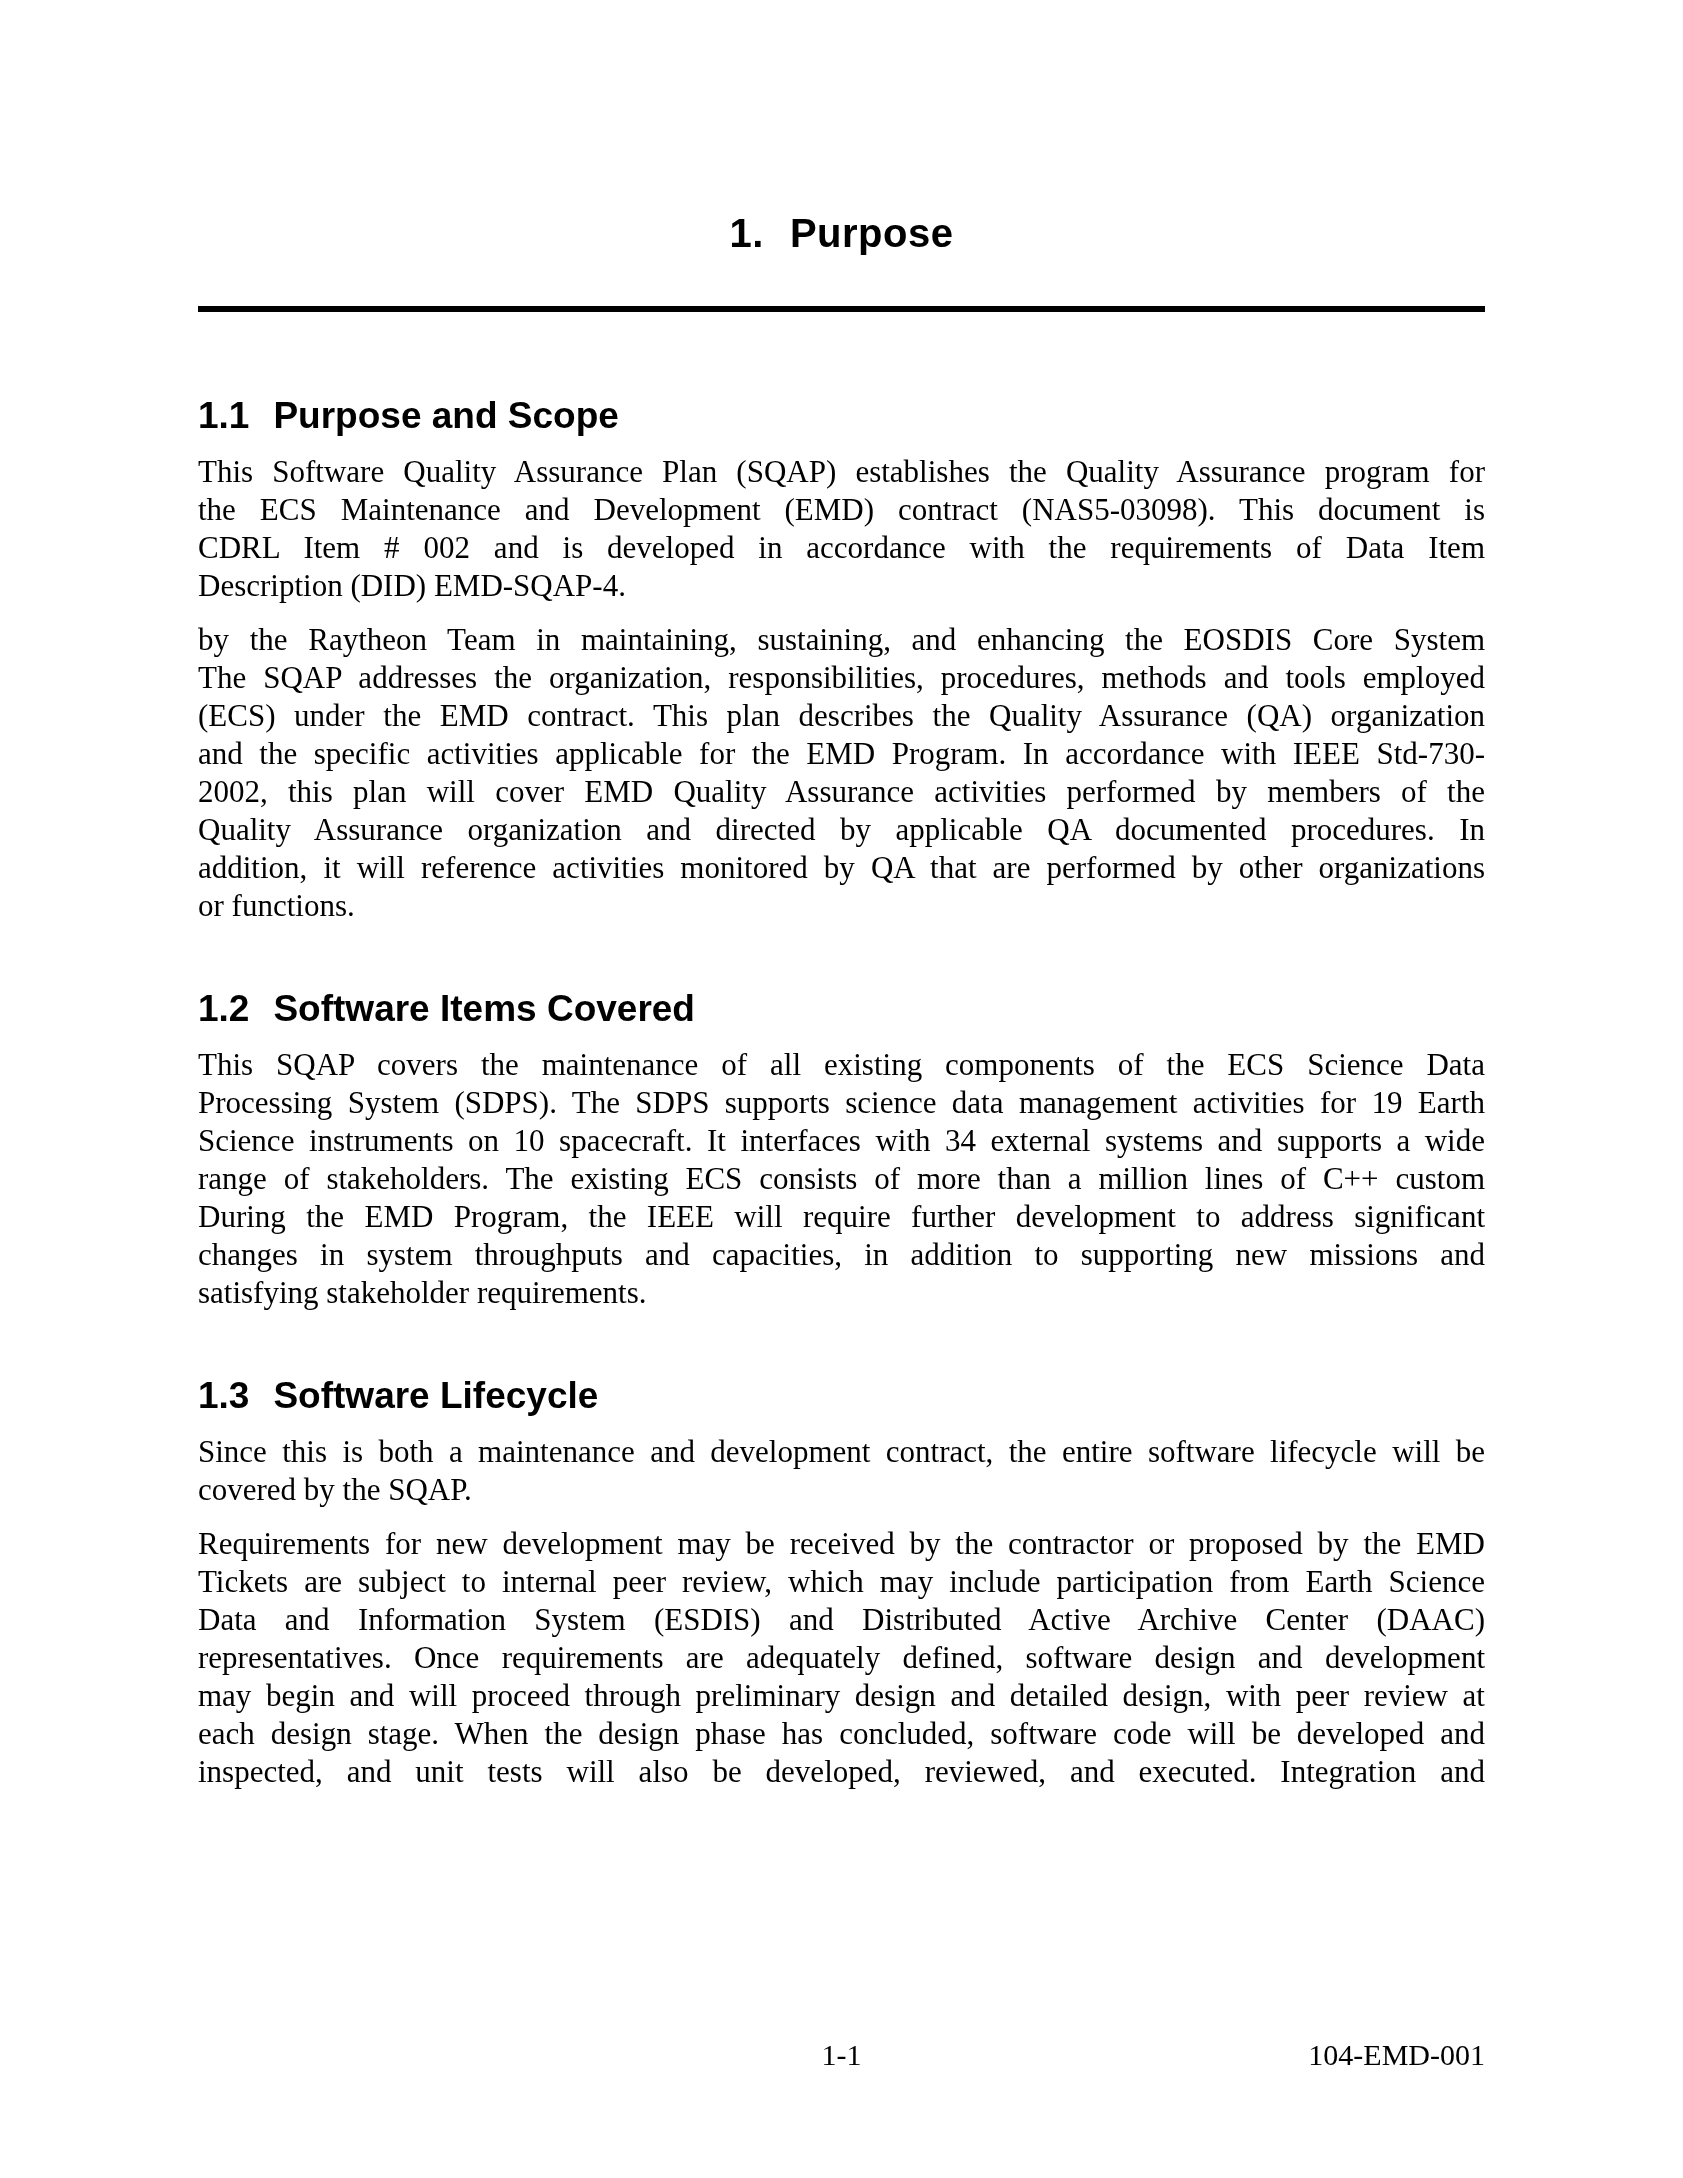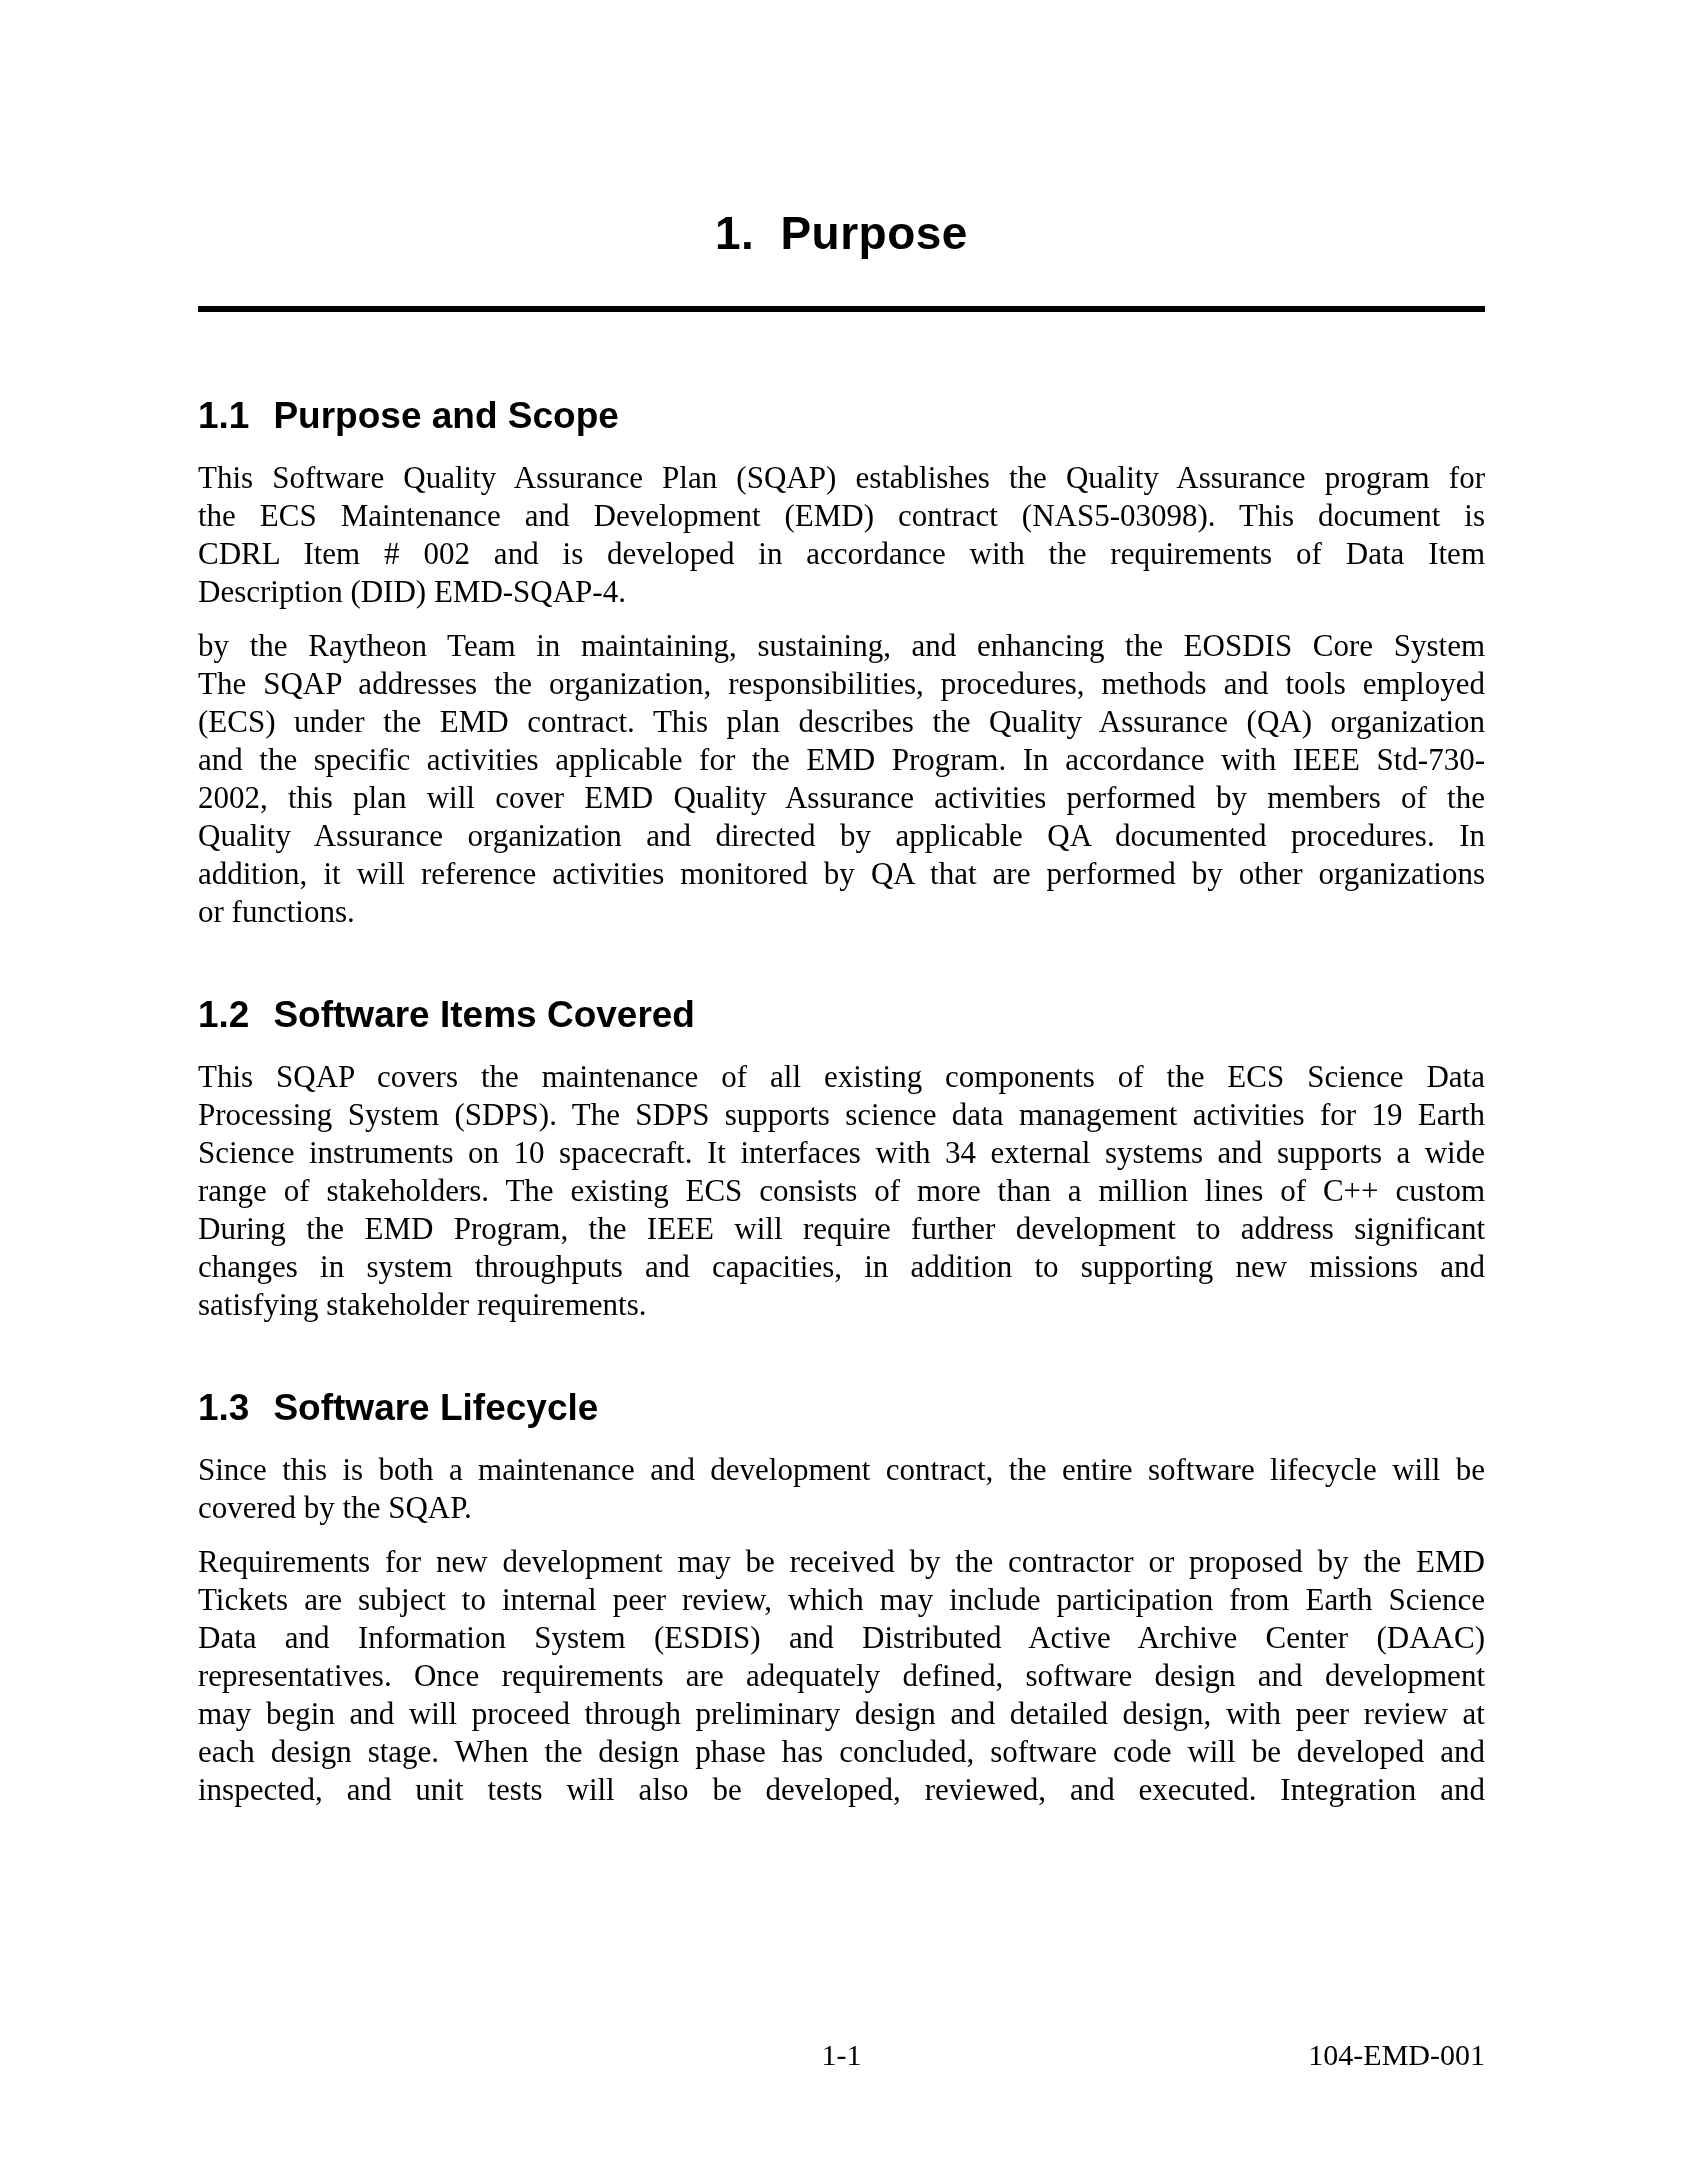--- a/index.html
+++ b/index.html
@@ -16,41 +16,41 @@
     position: absolute;
     left: 198px;
     top: 0;
     width: 1287px;
   }
   .doc-title {
     margin-top: 209px;
     text-align: center;
     font-family: "Liberation Sans", sans-serif;
     font-weight: 700;
-    font-size: 46px;
+    font-size: 40px;
     line-height: 48px;
     letter-spacing: 0.5px;
   }
   .doc-title .t-num { margin-right: 26px; }
   .title-rule {
     margin-top: 49px;
     height: 6px;
     background: #000000;
   }
   .sec-heading {
     margin: 61px 0 0 0;
     font-family: "Liberation Sans", sans-serif;
     font-weight: 700;
     font-size: 37px;
     line-height: 46px;
   }
   .sec-heading.first { margin-top: 81px; }
   .sec-num { margin-right: 24px; text-align: center; }
   .para {
-    margin-top: 20px;
+    margin-top: 14px;
     font-family: "Liberation Serif", serif;
     font-size: 31px;
     line-height: 38px;
   }
   .para + .para { margin-top: 16px; }
   .line {
     text-align: justify;
     text-align-last: justify;
     text-justify: inter-word;
   }

